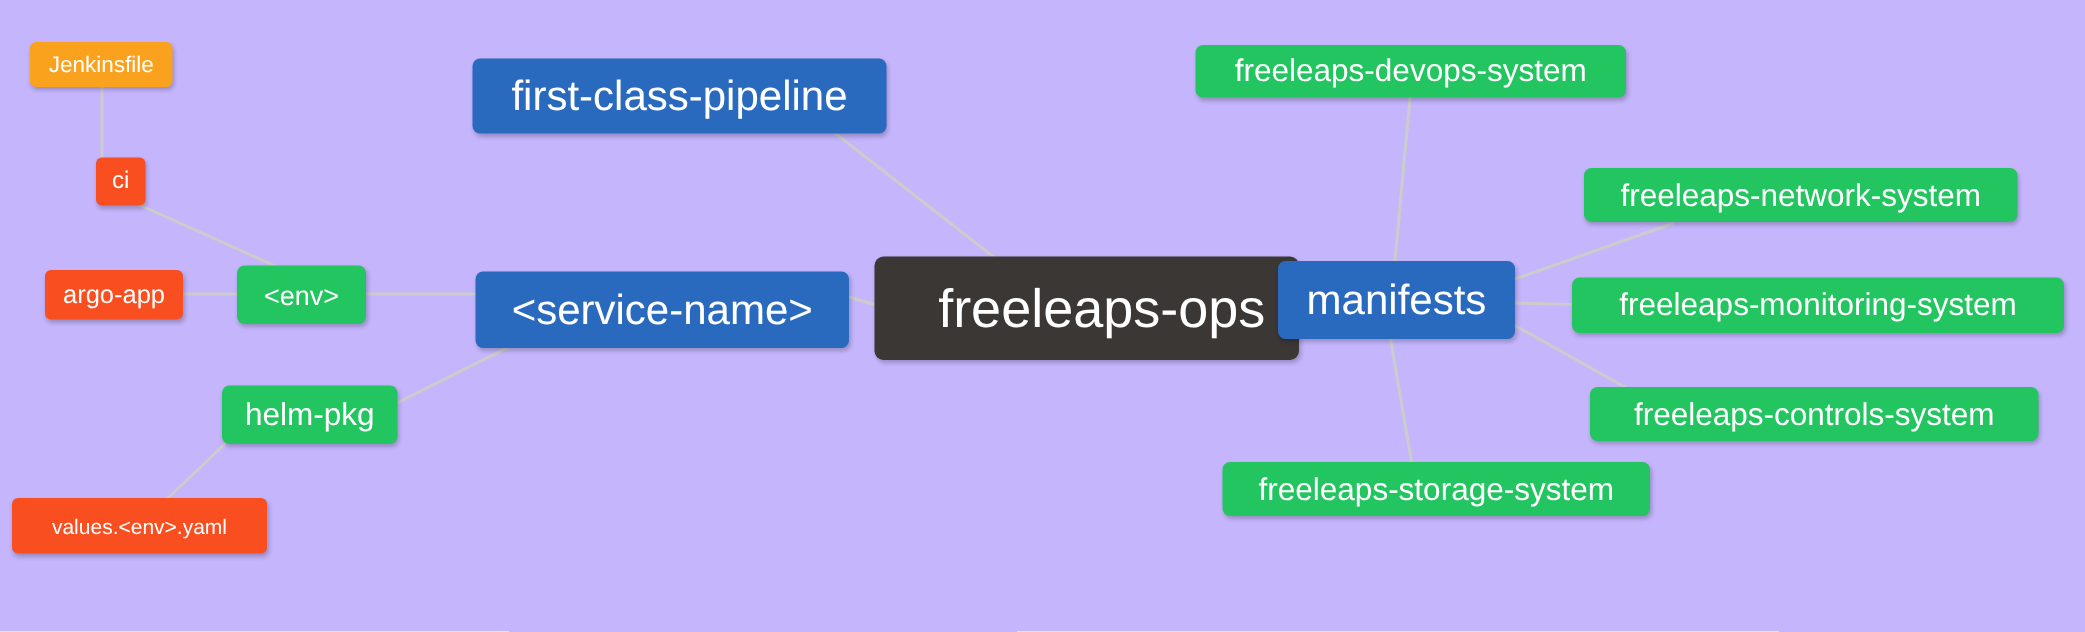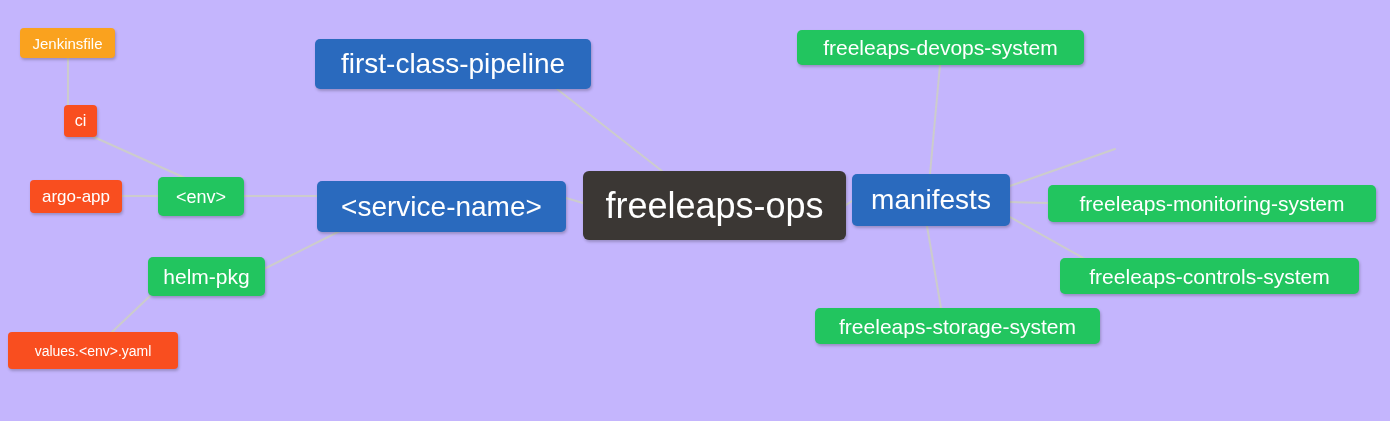--- a/index.html
+++ b/index.html
@@ -75,20 +75,21 @@
   </svg>
 
   <div class="node n-jenkinsfile" style="background: rgb(250, 162, 30);">Jenkinsfile</div>
   <div class="node n-ci" style="background: rgb(249, 78, 31);">ci</div>
   <div class="node n-argo-app" style="background: rgb(249, 78, 31);">argo-app</div>
   <div class="node n-env" style="background: rgb(34, 197, 95);">&lt;env&gt;</div>
   <div class="node n-first-class-pipeline" style="background: rgb(42, 106, 190);">first-class-pipeline</div>
   <div class="node n-service-name" style="background: rgb(42, 106, 190);">&lt;service-name&gt;</div>
   <div class="node n-helm-pkg" style="background: rgb(34, 197, 95);">helm-pkg</div>
   <div class="node n-values-env-yaml" style="background: rgb(249, 78, 31);">values.&lt;env&gt;.yaml</div>
-  <div class="node n-freeleaps-ops" style="background: rgb(59, 55, 52);">freeleaps-ops</div>
+  <div class="node n-freeleaps-ops" style="background: rgb(59, 55, 52); padding-left: 20px;">freeleaps-ops</div>
   <div class="node n-manifests" style="background: rgb(42, 106, 190); text-align: right;">manifests</div>
   <div class="node n-freeleaps-devops-system" style="background: rgb(34, 197, 95);">freeleaps-devops-system</div>
+  <div class="node n-freeleaps-network-system" style="background: rgb(34, 197, 95);">freeleaps-network-system</div>
   <div class="node n-freeleaps-monitoring-system" style="background: rgb(34, 197, 95);">freeleaps-monitoring-system</div>
   <div class="node n-freeleaps-controls-system" style="background: rgb(34, 197, 95);">freeleaps-controls-system</div>
   <div class="node n-freeleaps-storage-system" style="background: rgb(34, 197, 95); text-align: right;">freeleaps-storage-system</div>
 
 </div>
 
 </body></html>

